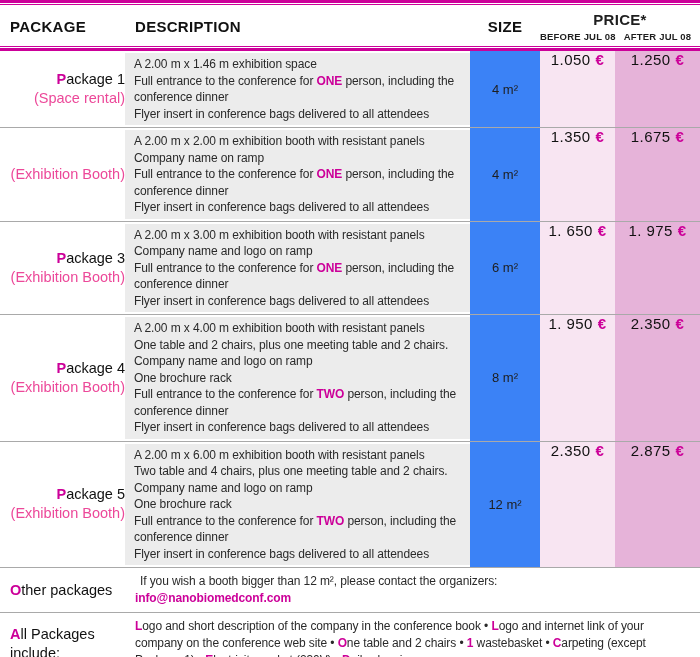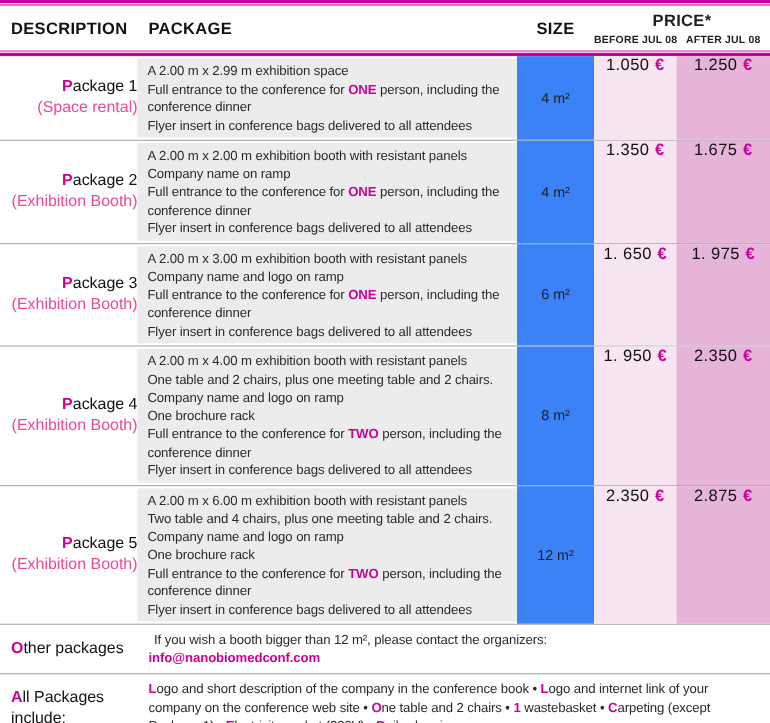--- a/index.html
+++ b/index.html
@@ -57,22 +57,22 @@
 </head>
 <body>
 
 <div class="sheet">
 
   <div class="rule-thick"></div>
   <div class="rule-gap"></div>
   <div class="rule-thin"></div>
 
   <div class="hdr">
+    <div class="h-label h-package">PACKAGE</div>
     <div class="h-label h-desc">DESCRIPTION</div>
-    <div class="h-label h-package">PACKAGE</div>
     <div class="h-label h-size">SIZE</div>
     <div class="h-price-group">
       <div class="h-price">PRICE*</div>
       <div class="h-subs">
         <div class="h-sub">BEFORE JUL 08</div>
         <div class="h-sub">AFTER JUL 08</div>
       </div>
     </div>
   </div>
 
@@ -81,39 +81,38 @@
   <div class="rule-thick"></div>
 
   <div id="rows">
   <div class="prow">
     <div class="pkg-cell">
       <div><span class="ini">P</span><span class="pkg-rest">ackage 1</span></div>
       <div class="pkg-sub">(Space rental)</div>
     </div>
     <div class="desc-cell">
           <div class="desc-inner">
-            <div class="dline"><span>A 2.00 m x 2.99 m exhibition space</span></div>
+            <div class="dline"><span>A 2.00 m x 1.46 m exhibition space</span></div>
             <div class="dline"><span>Full entrance to the conference for </span><span class="hl">ONE</span><span> person, including the conference dinner</span></div>
             <div class="dline"><span>Flyer insert in conference bags delivered to all attendees</span></div>
           </div>
         </div>
     <div class="size-cell">4 m²</div>
     <div class="price-cell before">
           <span class="num">1.050</span>
           <span class="eur">€</span>
         </div>
     <div class="price-cell after">
           <span class="num">1.250</span>
           <span class="eur">€</span>
         </div>
   </div>
 
   <div class="prow">
     <div class="pkg-cell">
-      <div><span class="ini">P</span><span class="pkg-rest">ackage 2</span></div>
       <div class="pkg-sub">(Exhibition Booth)</div>
     </div>
     <div class="desc-cell">
           <div class="desc-inner">
             <div class="dline"><span>A 2.00 m x 2.00 m exhibition booth with resistant panels</span></div>
             <div class="dline"><span>Company name on ramp</span></div>
             <div class="dline"><span>Full entrance to the conference for </span><span class="hl">ONE</span><span> person, including the conference dinner</span></div>
             <div class="dline"><span>Flyer insert in conference bags delivered to all attendees</span></div>
           </div>
         </div>

